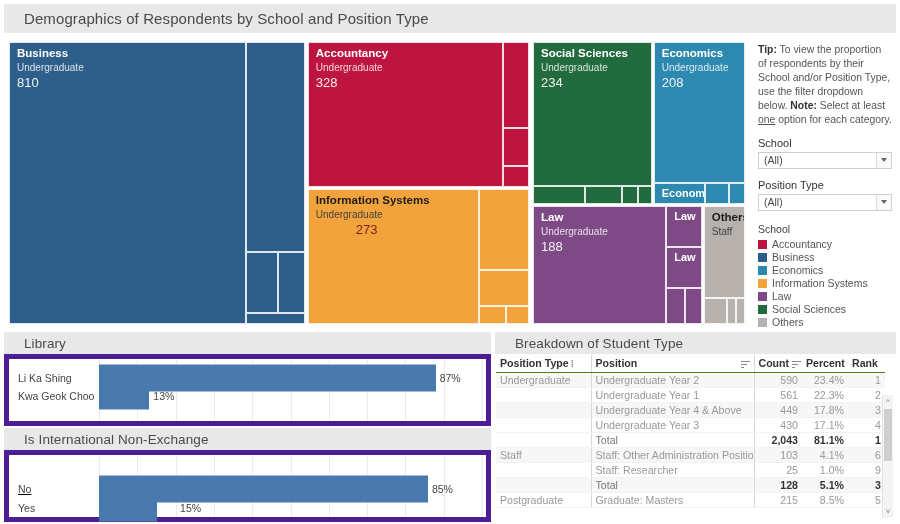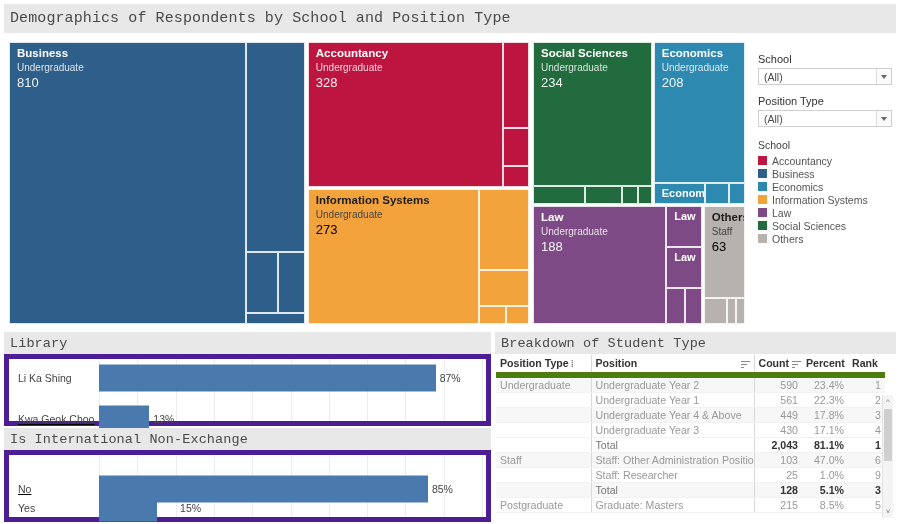--- a/index.html
+++ b/index.html
@@ -10,23 +10,22 @@
     overflow: hidden;
   }
   #dash { position: relative; width: 900px; height: 524px; background: #ffffff; }
 
   
   .panel-title {
     background: #e8e8e8;
     color: #4a4a4a;
     font-size: 13.5px;
     display: flex; align-items: center;
-    padding-left: 6px;
+    padding-left: 20px;
     letter-spacing: .1px;
-    font-family: Liberation Mono, monospace;
   }
 
   
   #title-bar {
     position: absolute; left: 4px; top: 4px; width: 892px; height: 29px;
     font-size: 15px; color: #4a4a4a;
   }
 
   
   #treemap-wrap {
@@ -49,21 +48,21 @@
     font-size: 10px; color: rgba(255,255,255,.82);
     white-space: nowrap;
   }
   .tile .t-val {
     position: absolute; left: 7px; top: 32px;
     font-size: 13px; color: rgba(255,255,255,.93);
     white-space: nowrap;
   }
   .tile.dark .t-name { color: #1c1c1c; }
   .tile.dark .t-sub { color: #444; }
-  .tile.dark .t-val { color: #000000; }
+  .tile.dark .t-val { color: #7f1d1d; margin-left: 40px; }
   .tile.small .t-name { top: 3px; font-size: 11px; }
 
   
   #side {
     position: absolute; left: 752px; top: 37px; width: 144px; height: 292px;
     background: #ffffff; padding: 6px 4px 0 6px;
   }
   #tip {
     font-size: 10.4px; color: #555; line-height: 1.34;
   }
@@ -130,21 +129,21 @@
   }
   #table-panel .panel-title { height: 22px; }
   #tbl-wrap {
     position: absolute; left: 1px; right: 1px; top: 23px; bottom: 2px;
     background: #fff; overflow: hidden;
   }
   table.bt { border-collapse: collapse; width: 389px; table-layout: fixed; }
   table.bt th {
     font-size: 10.6px; color: #333; font-weight: bold;
     text-align: left; padding: 2px 4px 3px 4px;
-    border-bottom: 6px solid #4d7c0f;
+    border-bottom: 1px solid #4d7c0f;
     background: #fff;
     white-space: nowrap;
   }
   table.bt td {
     font-size: 10.6px; color: #999;
     padding: 1px 4px; height: 15px;
     white-space: nowrap; overflow: hidden;
     border-bottom: 1px solid #f2f2f2;
   }
   td.c-grp { color: #333; border-right: 1px solid #d8d8d8; }
@@ -257,20 +256,24 @@
           <div class="t-sub">Staff</div>
           <div class="t-val">63</div>
         </div>
         <div class="tile  dark" style="left: 94.4%; top: 90.7%; width: 3.2%; height: 9.3%; background: rgb(183, 178, 173);"></div>
         <div class="tile  dark" style="left: 97.6%; top: 90.7%; width: 1.2%; height: 9.3%; background: rgb(183, 178, 173);"></div>
         <div class="tile  dark" style="left: 98.8%; top: 90.7%; width: 1.2%; height: 9.3%; background: rgb(183, 178, 173);"></div>
       </div>
   </div>
 
   <div id="side">
+    <div id="tip">
+      <b>Tip:</b><span> To view the proportion of respondents by their School and/or Position Type, use the filter dropdown below.</span>
+      <b>Note:</b><span> Select at least </span><u>one</u><span> option for each category.</span>
+    </div>
 
     <div class="f-label">School</div>
     <div class="f-select">
       <span class="f-val">(All)</span>
       <span class="f-arrow">
           <i></i>
         </span>
     </div>
 
     <div class="f-label">Position Type</div>
@@ -331,21 +334,21 @@
           <div class="gline" style="left: 100%;"></div>
         </div>
       <div id="lib-rows">
           <div class="bar-row" style="top: 4px; height: 30px;">
             <div class="bar-cat">Li Ka Shing</div>
             <div class="bar-track">
               <div class="bar-fill" style="width: 87%; background: rgb(74, 122, 173);"></div>
               <div class="bar-lbl" style="left: calc(87% + 4px);">87%</div>
             </div>
           </div>
-          <div class="bar-row" style="top: 45px; height: 30px; text-decoration: underline;">
+          <div class="bar-row" style="top: 22px; height: 30px;">
             <div class="bar-cat">Kwa Geok Choo</div>
             <div class="bar-track">
               <div class="bar-fill" style="width: 13%; background: rgb(74, 122, 173);"></div>
               <div class="bar-lbl" style="left: calc(13% + 4px);">13%</div>
             </div>
           </div>
         </div>
     </div>
   </div>
 
@@ -434,21 +437,21 @@
               <td class="c-grp"></td>
               <td class="c-pos">Total</td>
               <td class="c-num">2,043</td>
               <td class="c-pct">81.1%</td>
               <td class="c-rank">1</td>
             </tr>
             <tr class="alt">
               <td class="c-grp">Staff</td>
               <td class="c-pos">Staff: Other Administration Position</td>
               <td class="c-num">103</td>
-              <td class="c-pct">47.0%</td>
+              <td class="c-pct">4.1%</td>
               <td class="c-rank">6</td>
             </tr>
             <tr>
               <td class="c-grp"></td>
               <td class="c-pos">Staff: Researcher</td>
               <td class="c-num">25</td>
               <td class="c-pct">1.0%</td>
               <td class="c-rank">9</td>
             </tr>
             <tr class="alt total">

